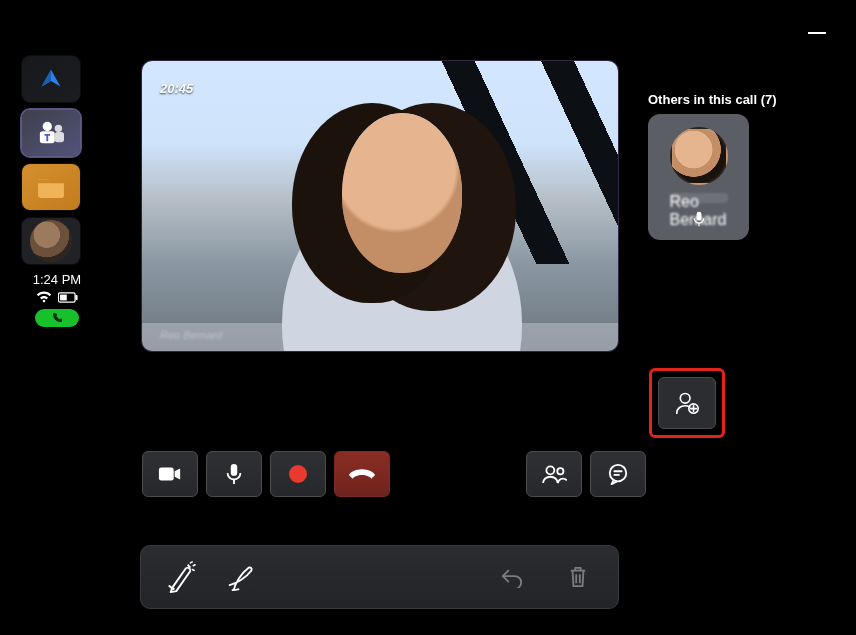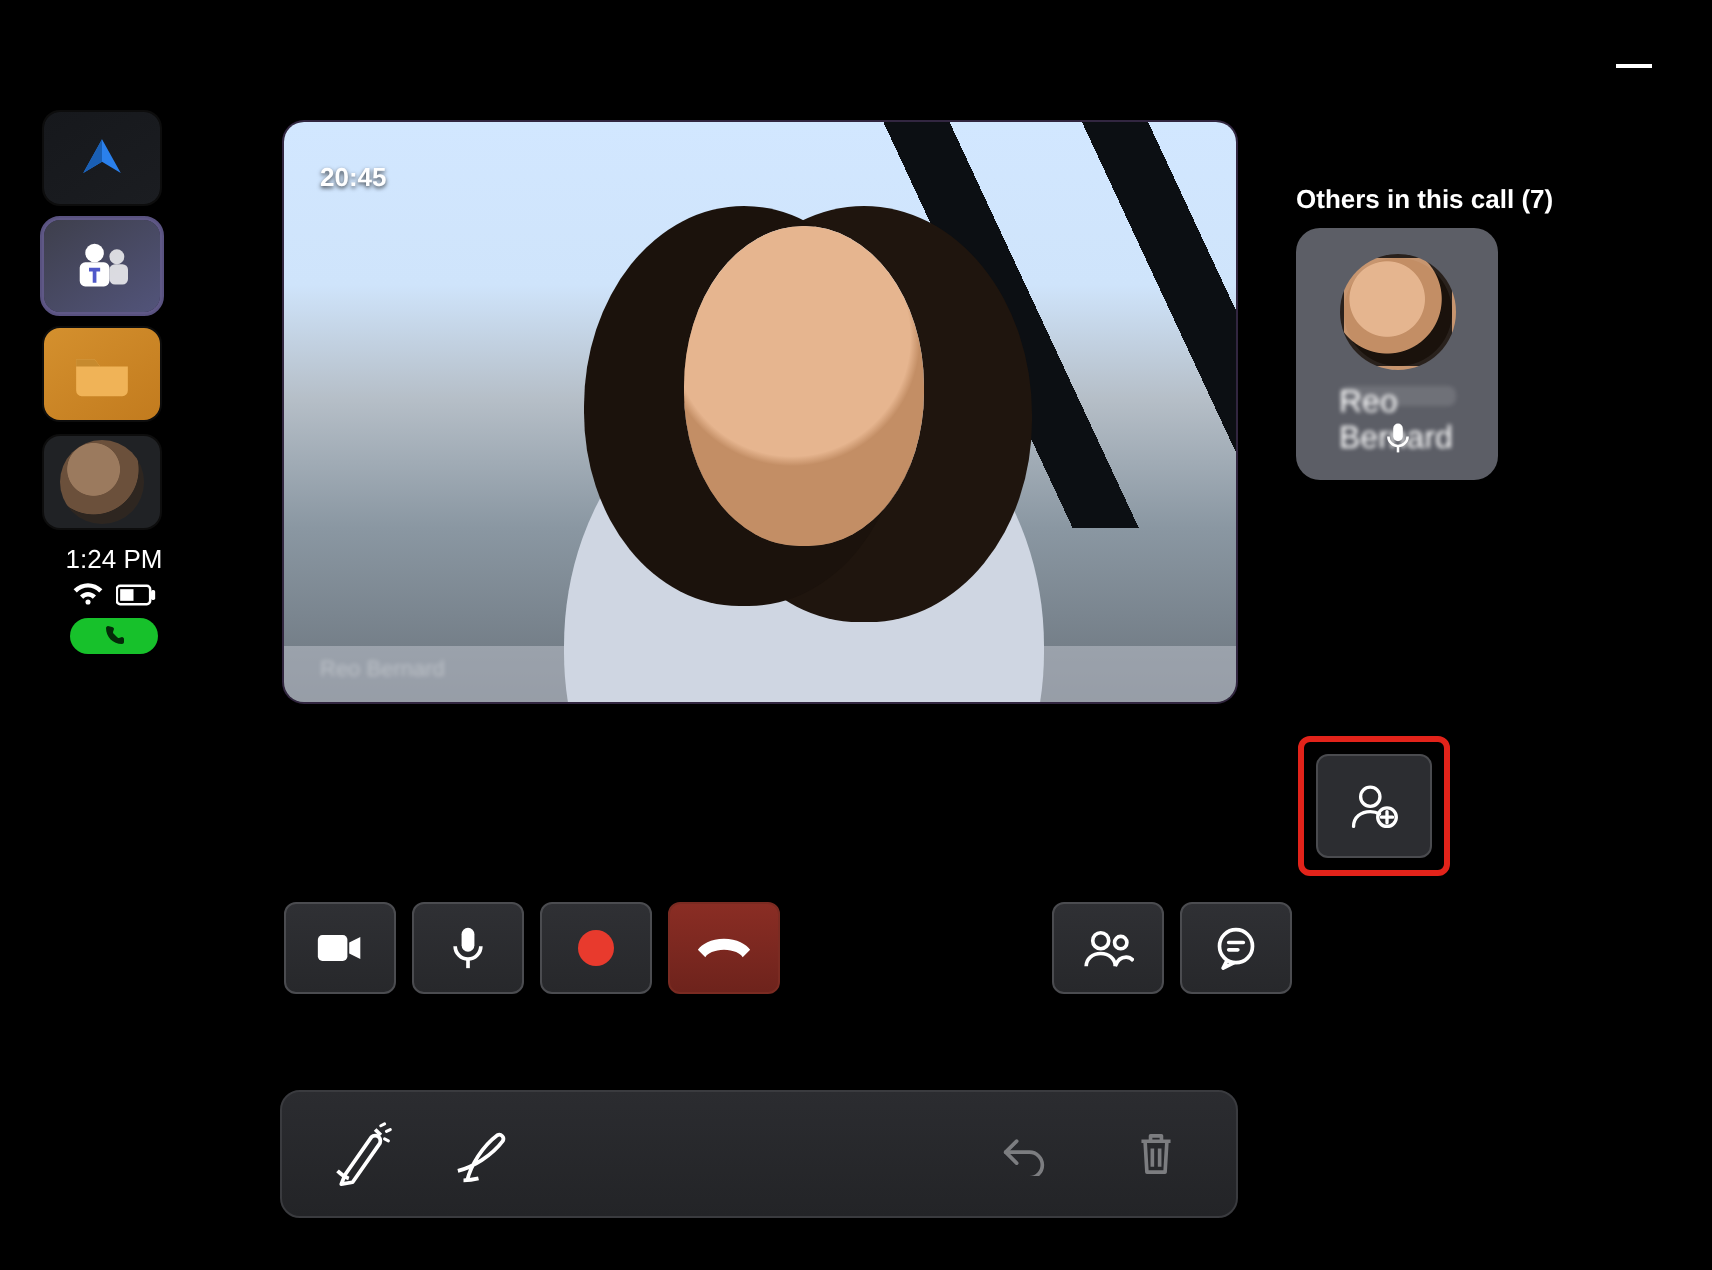--- a/index.html
+++ b/index.html
@@ -36,21 +36,21 @@
 
   .clock{text-align:center;font-weight:400;font-size:13px;margin-top:4px;}
   .status-row{display:flex;justify-content:center;gap:6px;margin-top:4px;align-items:center;}
   .call-pill{width:44px;height:18px;border-radius:9px;background:var(--green);margin:6px auto 0;display:flex;align-items:center;justify-content:center;}
 
   
   .video{position:absolute;left:142px;top:61px;width:476px;height:290px;border-radius:10px;overflow:hidden;
     background:
       radial-gradient(180px 220px at 50% 55%, #5a3e2c 0 28%, rgba(0,0,0,0) 40%),
       linear-gradient(180deg,#d2e7ff 0%,#cfe4fb 28%, #b5bec7 48%, #8a97a2 70%, #6b747d 100%);
-    box-shadow:0 0 0 1px rgba(200,150,255,0.25);}
+    box-shadow:0 0 0 1px rgba(200,150,255,0.25);font-style:italic;}
   .video::before{content:"";position:absolute;left:62%;top:0;width:38%;height:70%;background:
     repeating-linear-gradient(65deg,#0c0f13 0 30px, rgba(0,0,0,0) 30px 90px);}
   .video::after{content:"";position:absolute;left:42%;top:18%;width:120px;height:160px;border-radius:50% 50% 48% 48%;
     background:radial-gradient(circle at 45% 35%,#e6b58f 0 48%,#c38e65 52% 100%);
     box-shadow:-30px 10px 0 20px #1b120c, 30px 14px 0 24px #1f150e, 0 130px 0 60px #cfd6e2;}
   .video .face{position:absolute;left:46%;top:34%;width:68px;height:70px;}
   .video .face .eye{position:absolute;width:8px;height:4px;border-top:3px solid #2b1a10;border-radius:50%;top:12px;}
   .video .face .eye.l{left:8px;} .video .face .eye.r{left:38px;}
   .video .face .mouth{position:absolute;left:18px;top:46px;width:26px;height:5px;border-bottom:4px solid #3a1f14;border-radius:0 0 12px 12px;}
   .video .timer{position:absolute;left:18px;top:20px;font-size:13px;font-weight:600;color:#fff;text-shadow:0 1px 2px rgba(0,0,0,0.7);}

